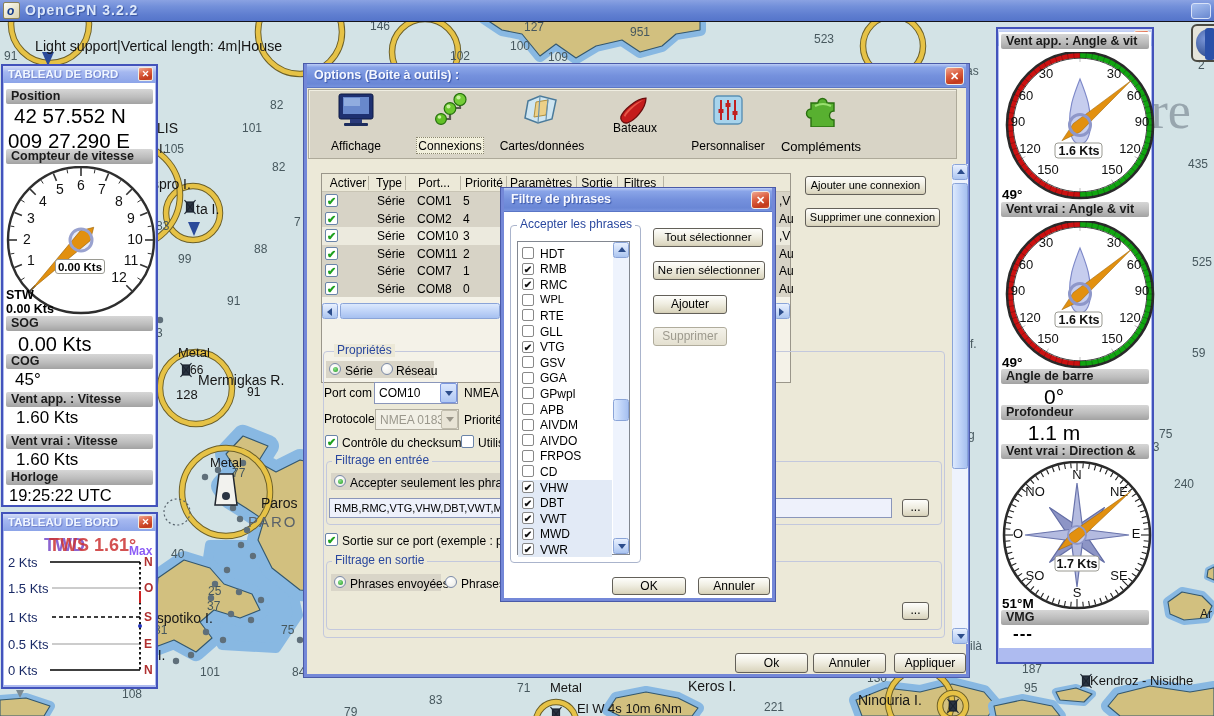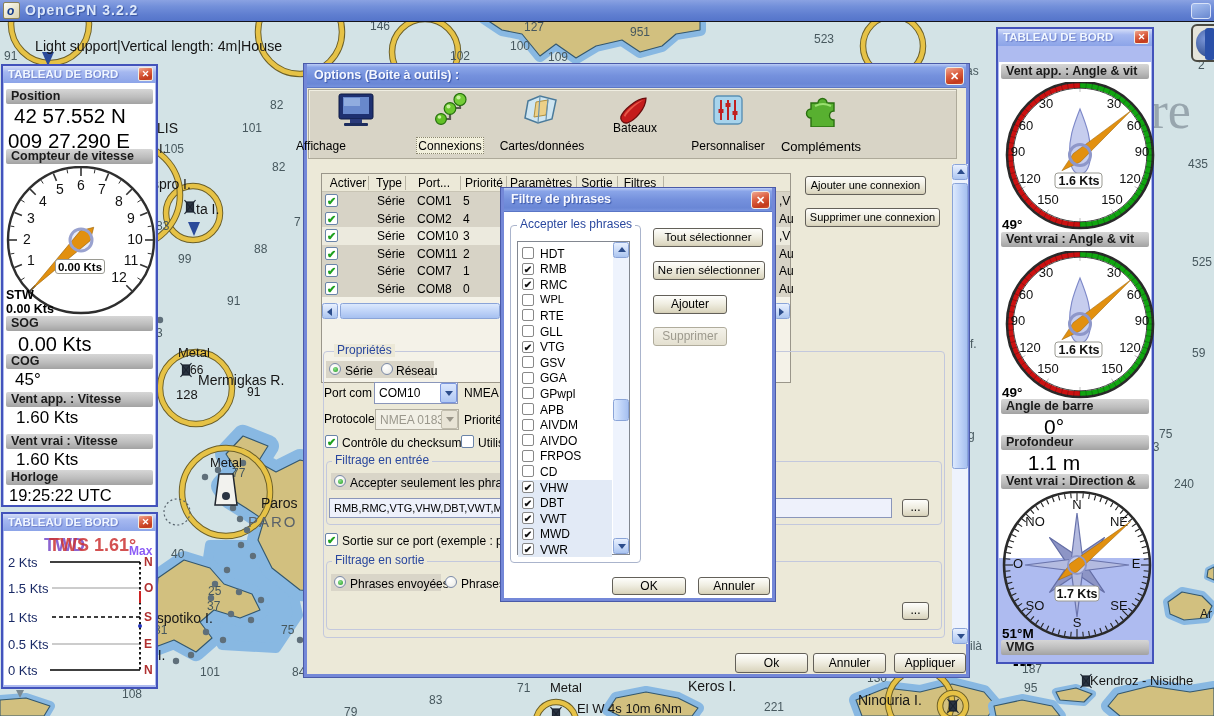--- a/index.html
+++ b/index.html
@@ -333,21 +333,21 @@
       <div class="val" style="left:140px;top:24px;font-size:12px;color:#b03030;font-weight:bold">N</div>
       <div class="val" style="left:140px;top:50px;font-size:12px;color:#b03030;font-weight:bold">O</div>
       <div class="val" style="left:140px;top:79px;font-size:12px;color:#b03030;font-weight:bold">S</div>
       <div class="val" style="left:140px;top:106px;font-size:12px;color:#b03030;font-weight:bold">E</div>
       <div class="val" style="left:140px;top:132px;font-size:12px;color:#b03030;font-weight:bold">N</div>
     </div>
   </div>
 <div class="panel" style="left:996px;top:27px;width:158px;height:637px">
     <div class="ptitle">TABLEAU DE BORD</div>
     <div class="pxbtn" style="right:3px;top:1px">✕</div>
-    <div class="pbody" style="left:1px;top:33px;width:152px;height:496px">
+    <div class="pbody" style="left:1px;top:3px;width:152px;height:616px">
       <div class="dh" style="top:2px">Vent app. : Angle &amp; vit</div>
       <div class="abs" style="left:-1px;top:20px;width:158px;height:150px">
         <svg width="158" height="150" style="position:absolute;left:0;top:0" font-family="Liberation Sans, sans-serif">
           <path d="M 82 3.200000000000003 A 69.8 69.8 0 0 0 82 142.8" fill="none" stroke="#cc1111" stroke-width="5.6"></path>
           <path d="M 82 3.200000000000003 A 69.8 69.8 0 0 1 82 142.8" fill="none" stroke="#11a511" stroke-width="5.6"></path>
           <circle cx="82" cy="73" r="73" fill="none" stroke="#2a2a2a" stroke-width="2.6"></circle>
           <circle cx="82" cy="73" r="66.8" fill="none" stroke="#333" stroke-width="0.9"></circle>
           <g stroke="rgba(10,10,10,0.38)" stroke-width="0.7">
             <line x1="82.0" y1="10.0" x2="82.0" y2="0.0"></line>
             <line x1="87.8" y1="6.8" x2="88.4" y2="0.3"></line>
@@ -650,21 +650,21 @@
     <div class="abs" style="left:4px;top:25px;width:649px;height:70px;background:#d8d4c6;border:1px solid #aeaa9a;box-shadow:inset 1px 1px 0 #f0eee2"></div>
     <div class="abs" style="left:32px;top:29px;width:40px;height:34px"><svg width="40" height="34">
         <g>
           <rect x="3" y="1" width="34" height="25" rx="2" fill="#1e3070" stroke="#0e1a44"></rect>
           <rect x="7" y="4" width="26" height="17" fill="#6888cc"></rect>
           <rect x="8" y="5" width="16" height="8" fill="#90acdf"></rect>
           <rect x="14" y="26" width="12" height="4" fill="#2a3a7a"></rect>
           <rect x="8" y="30" width="24" height="3" rx="1" fill="#1c2c5e"></rect>
         </g>
       </svg></div>
-    <div class="abs" style="left:-8px;top:75px;width:120px;text-align:left;font-size:12px;color:#000">Affichage</div>
+    <div class="abs" style="left:-8px;top:75px;width:120px;text-align:center;font-size:12px;color:#000">Affichage</div>
     <div class="abs" style="left:126px;top:29px;width:40px;height:34px"><svg width="40" height="34">
         <path d="M 11 26 L 20 26 L 20 15 L 30 15 L 30 6" stroke="#5a5a52" stroke-width="2.2" fill="none"></path>
         <circle cx="11" cy="26" r="5.4" fill="#62c026" stroke="#26700e" stroke-width="1.2"></circle>
         <circle cx="20" cy="15.5" r="5.8" fill="#6cc830" stroke="#26700e" stroke-width="1.2"></circle>
         <circle cx="30" cy="6.5" r="6" fill="#74cc38" stroke="#26700e" stroke-width="1.2"></circle>
         <circle cx="9.5" cy="24" r="1.8" fill="#c8f0a0"></circle>
         <circle cx="18.5" cy="13.5" r="2" fill="#c8f0a0"></circle>
         <circle cx="28.5" cy="4.5" r="2.1" fill="#c8f0a0"></circle>
       </svg></div>
     <div class="abs" style="left:112px;top:73px;width:68px;height:17px;background:#f2f0dc;border:1px dotted #8a8670"></div>

